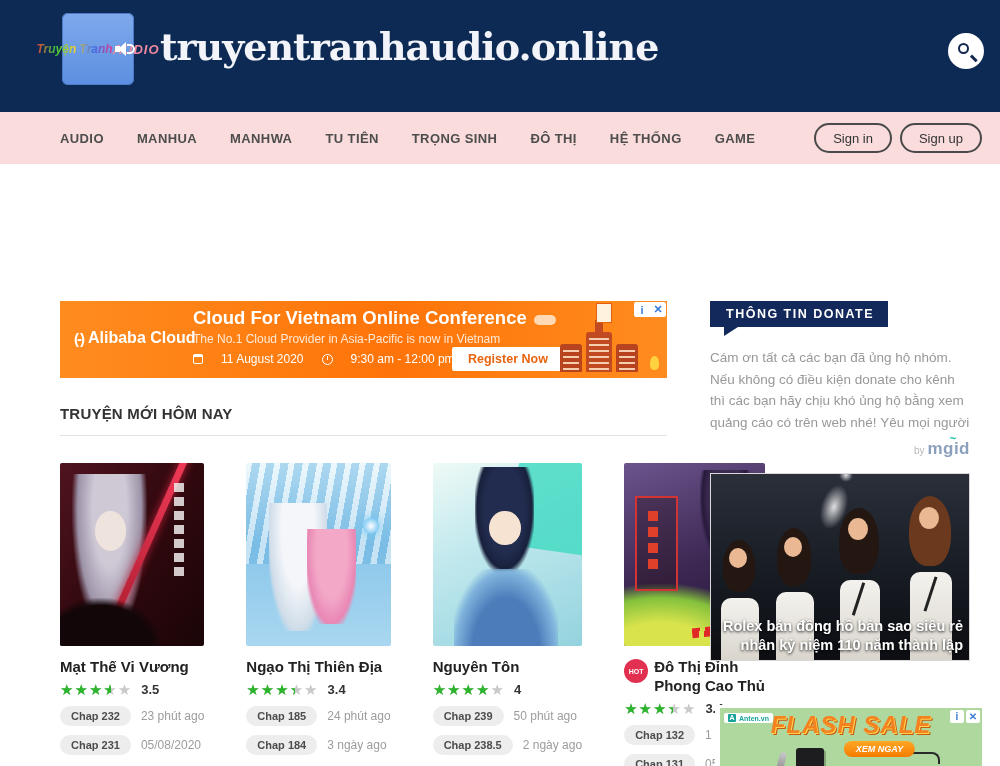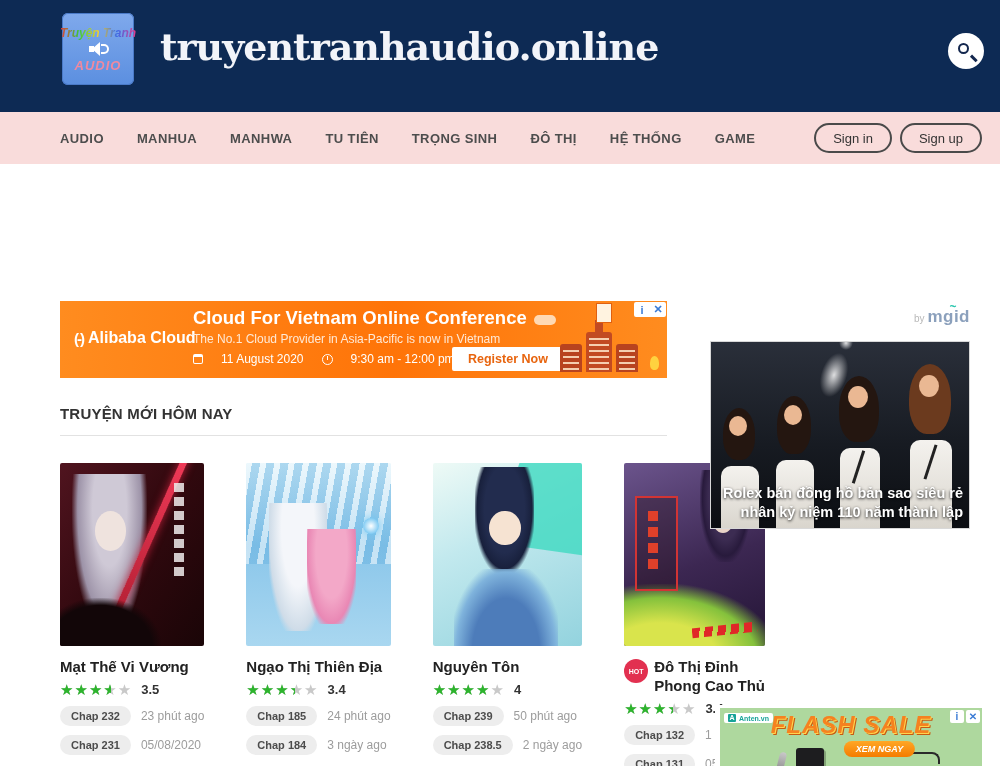--- a/index.html
+++ b/index.html
@@ -3,21 +3,21 @@
 <meta charset="utf-8">
 <style>
   * { margin:0; padding:0; box-sizing:border-box; }
   body { font-family:"Liberation Sans", sans-serif; background:#fff; }
   .page { position:relative; width:1000px; height:766px; background:#fff; overflow:hidden; margin:0 auto; }
 
   
   .header { position:absolute; left:0; top:0; width:1000px; height:112px; background:#0d2a54; }
   .logo-box { position:absolute; left:62px; top:13px; width:72px; height:72px; border-radius:6px;
               background:linear-gradient(180deg,#7fa9ec,#5b8fe0); box-shadow:0 0 0 1px #4a7ac8 inset;
-              display:flex; flex-direction:column; align-items:center; justify-content:center; cursor:pointer; }
+              display:flex; flex-direction:row; align-items:center; justify-content:center; cursor:pointer; }
   .logo-script { font-size:12px; font-weight:bold; font-style:italic; white-space:nowrap;
                  background:linear-gradient(90deg,#e83a3a,#3ac83a,#f0d030,#3a6ae8,#e83a8a);
                  -webkit-background-clip:text; background-clip:text; color:transparent; }
   .logo-speaker { position:relative; width:22px; height:14px; margin:2px 0; }
   .logo-speaker .spk-body { position:absolute; left:2px; top:4px; width:5px; height:6px; background:#fff; }
   .logo-speaker .spk-cone { position:absolute; left:5px; top:0; width:0; height:0;
                             border-top:7px solid transparent; border-bottom:7px solid transparent; border-right:8px solid #fff; }
   .logo-speaker .spk-wave { position:absolute; left:14px; top:2px; width:8px; height:10px;
                             border:2px solid #fff; border-left:none; border-radius:0 10px 10px 0; }
   .logo-audio { font-size:13px; font-weight:bold; font-style:italic; color:#f0899f; letter-spacing:1px; }
@@ -376,20 +376,22 @@
         <div class="chap-row">
           <span class="chip">Chap 131</span>
           <span class="chip-time">05/08/2020</span>
         </div>
       </div>
 
     </div>
   </div>
 
   <div class="sidebar">
+    <div class="donate-banner">THÔNG TIN DONATE</div>
+    <div class="donate-text">Cám ơn tất cả các bạn đã ủng hộ nhóm. Nếu không có điều kiện donate cho kênh thì các bạn hãy chịu khó ủng hộ bằng xem quảng cáo có trên web nhé! Yêu mọi người</div>
     <div class="mgid-row">
       <span>by</span>
       <span class="mgid-brand"><span>mgid</span><span class="tilde">~</span></span>
     </div>
 
     
     <div class="native-ad">
       <i class="spot sp1"></i>
         <i class="spot sp2"></i>
       <span class="model" style="left:2px;  width:52px; height:120px;">

